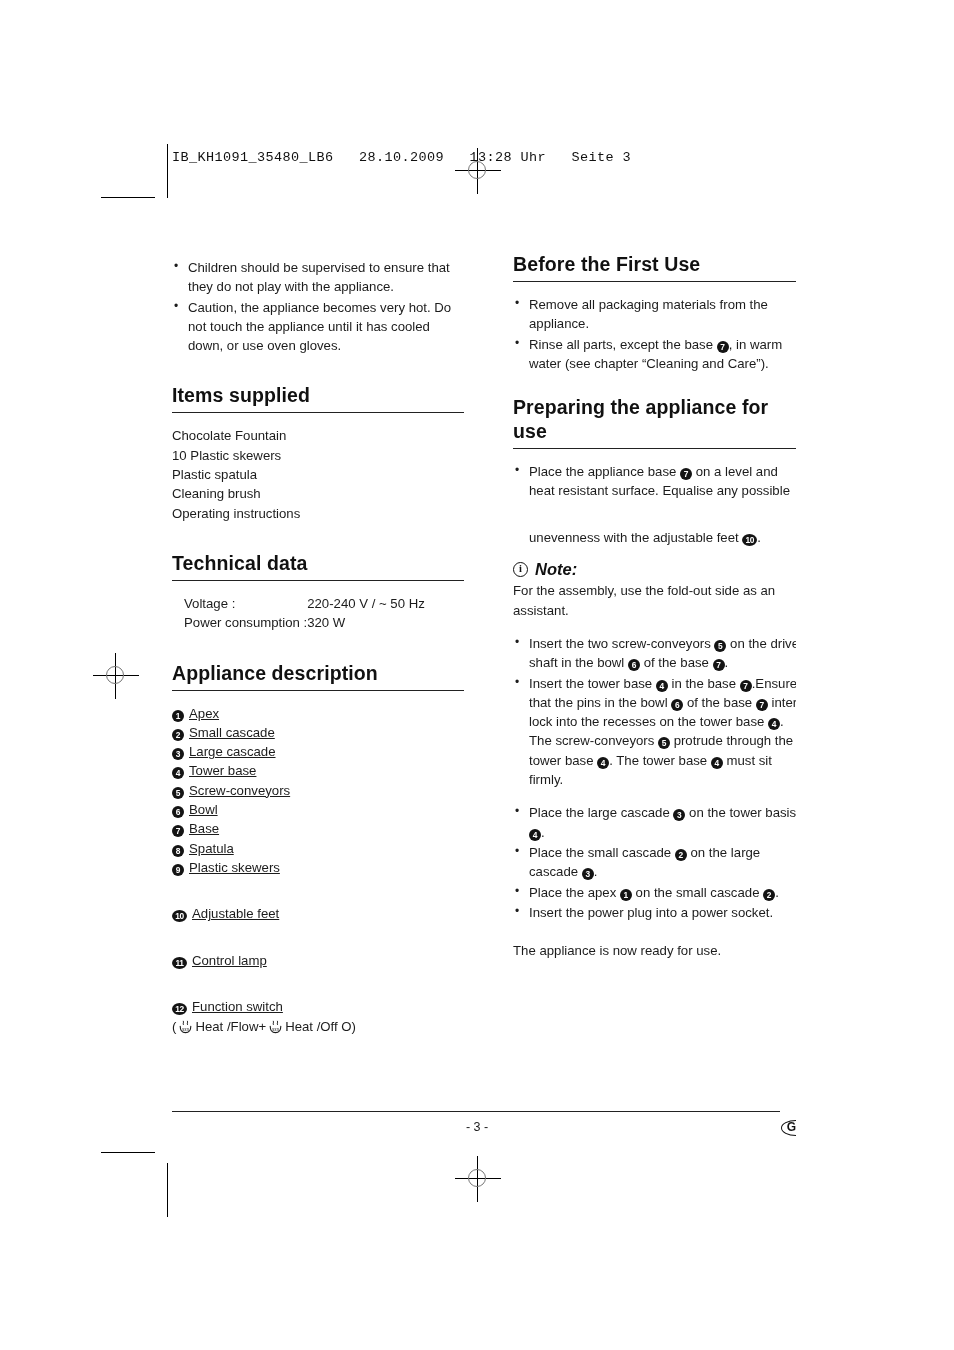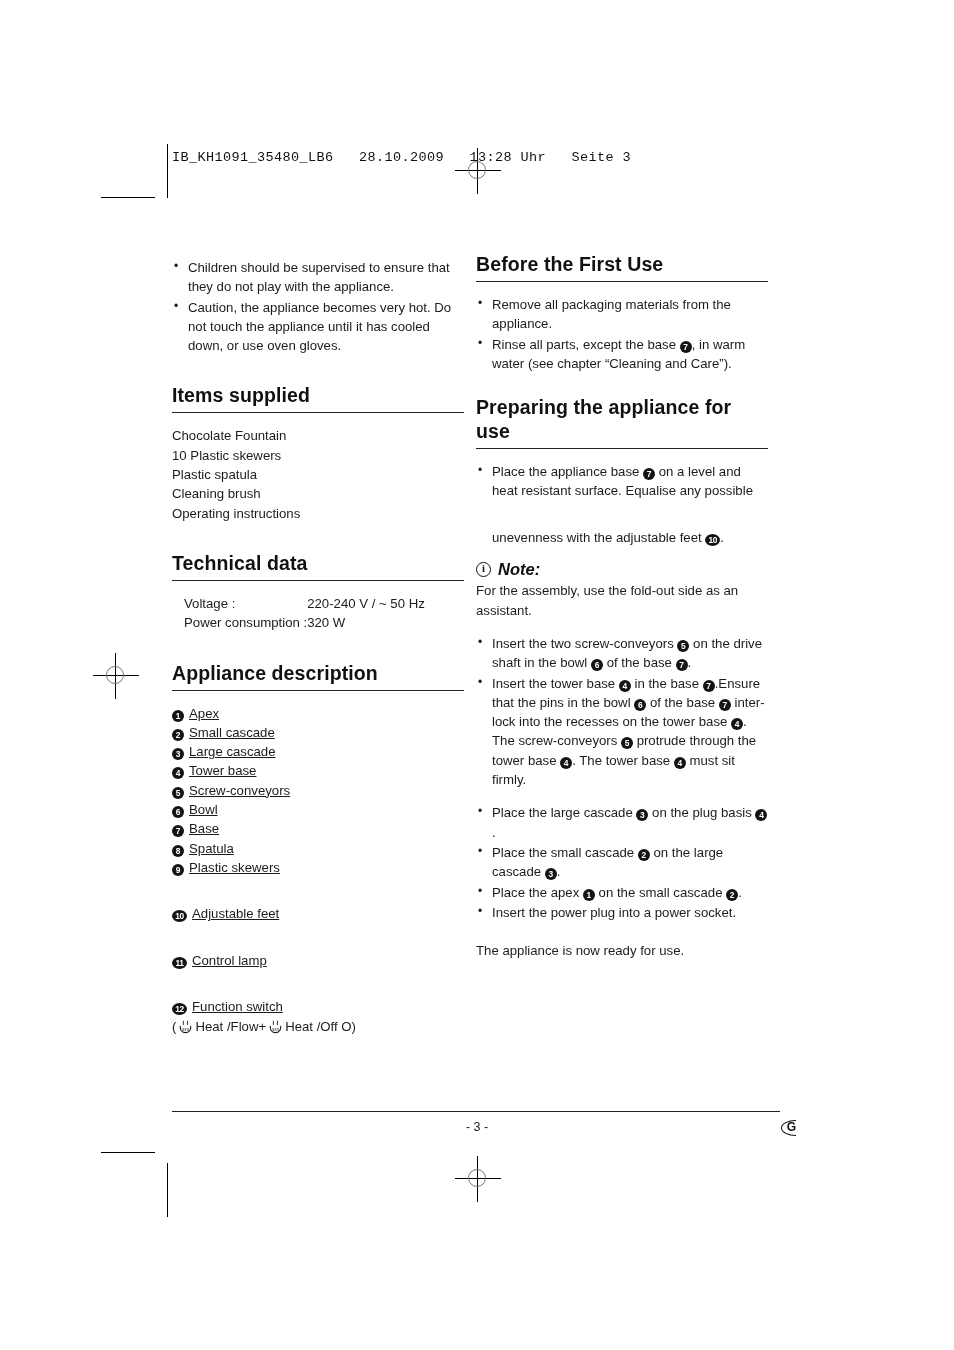--- a/index.html
+++ b/index.html
@@ -50,21 +50,21 @@
 
   
   .col {
     position: absolute;
     width: 292px;
     font-size: 13.2px;
     line-height: 19.3px;
     color: #1c1c1c;
   }
   .col-left  { left: 172px; top: 258px; }
-  .col-right { left: 476px; top: 252px; }
+  .col-right { left: 513px; top: 252px; }
 
   h2.section {
     font-size: 19.5px;
     font-weight: bold;
     letter-spacing: 0.1px;
     margin: 0 0 5px 0;
     padding: 0;
     color: #111;
     line-height: 24px;
   }
@@ -328,21 +328,21 @@
         <span class="noteword">Note:</span>
       </div>
       <div>For the assembly, use the fold-out side as an assistant.</div>
 
       <ul class="bullets" style="margin-top:14px;">
         <li><span>Insert the two screw-conveyors </span><span class="num one-digit">5</span><span> on the drive shaft in the bowl </span><span class="num one-digit">6</span><span> of the base </span><span class="num one-digit">7</span><span>.</span></li>
         <li><span>Insert the tower base </span><span class="num one-digit">4</span><span> in the base </span><span class="num one-digit">7</span><span>.Ensure that the pins in the bowl </span><span class="num one-digit">6</span><span> of the base </span><span class="num one-digit">7</span><span> inter-lock into the recesses on the tower base </span><span class="num one-digit">4</span><span>. The screw-conveyors </span><span class="num one-digit">5</span><span> protrude through the tower base </span><span class="num one-digit">4</span><span>. The tower base </span><span class="num one-digit">4</span><span> must sit firmly.</span></li>
       </ul>
 
       <ul class="bullets" style="margin-top:14px;">
-        <li><span>Place the large cascade </span><span class="num one-digit">3</span><span> on the plug basis </span><span class="num one-digit">4</span><span>.</span></li>
+        <li><span>Place the large cascade </span><span class="num one-digit">3</span><span> on the tower basis </span><span class="num one-digit">4</span><span>.</span></li>
         <li><span>Place the small cascade </span><span class="num one-digit">2</span><span> on the large cascade </span><span class="num one-digit">3</span><span>.</span></li>
         <li><span>Place the apex </span><span class="num one-digit">1</span><span> on the small cascade </span><span class="num one-digit">2</span><span>.</span></li>
         <li><span>Insert the power plug into a power socket.</span></li>
       </ul>
 
       <div style="margin-top:19px;">The appliance is now ready for use.</div>
     </div>
   </div>
 
   <div class="foot-rule"></div>

